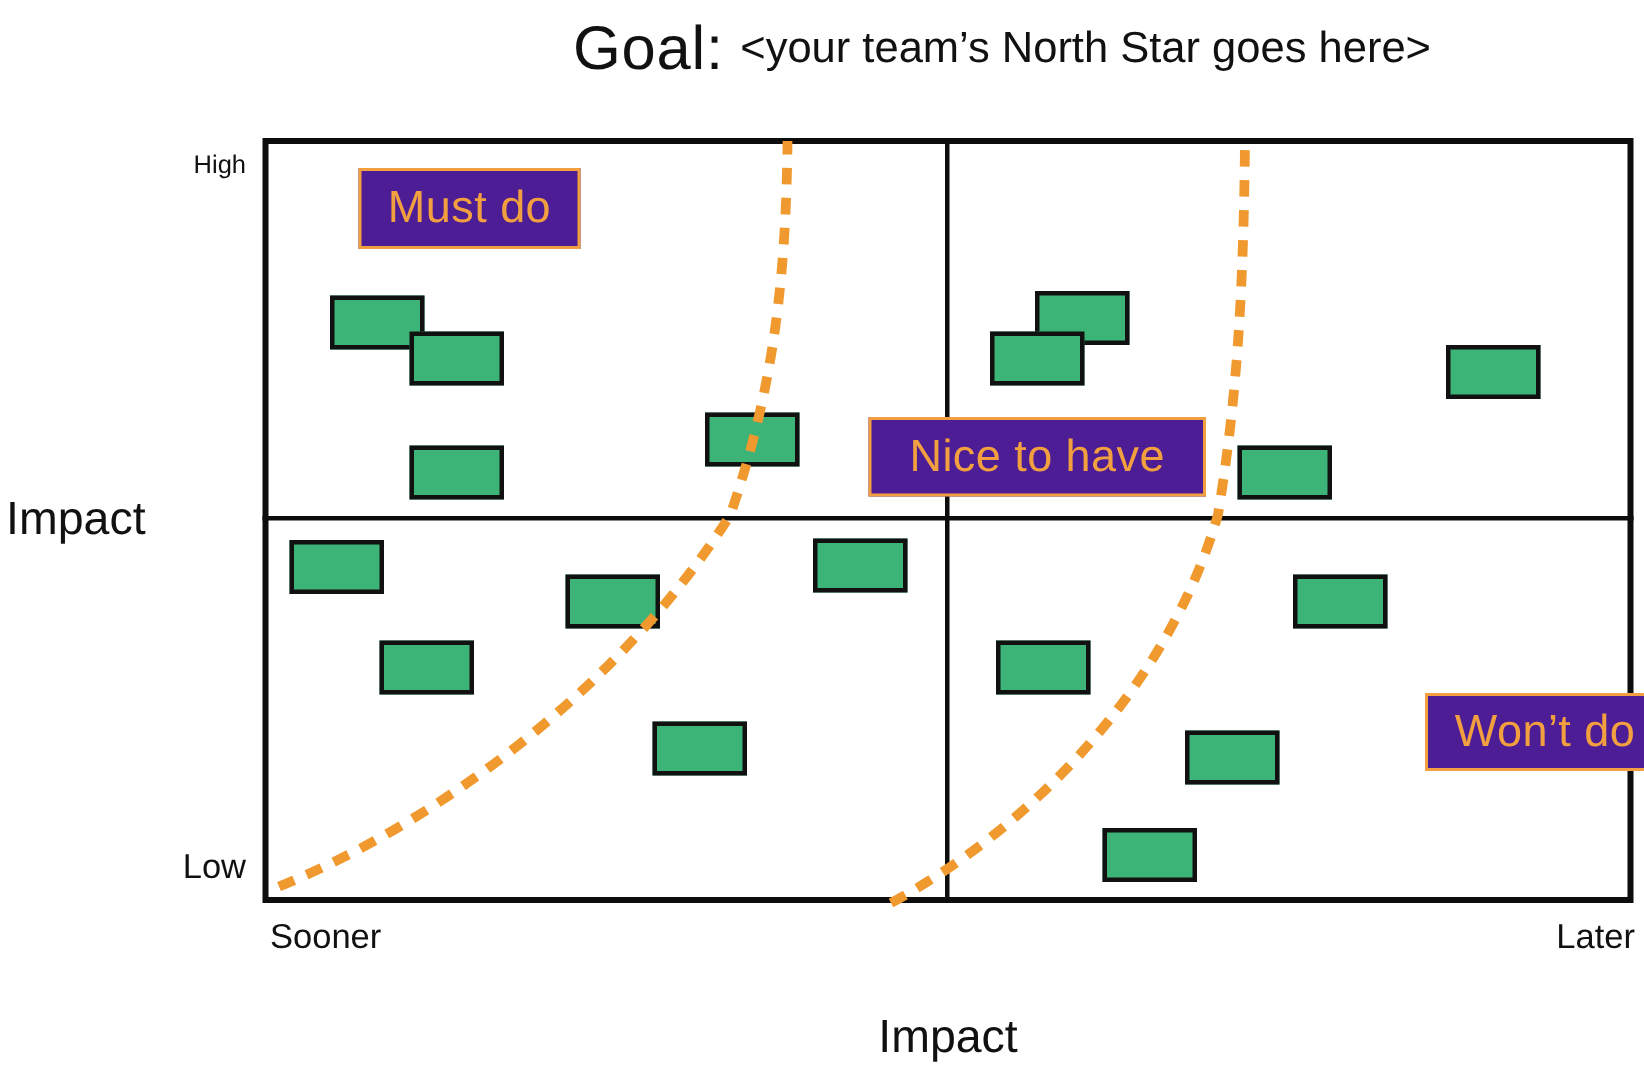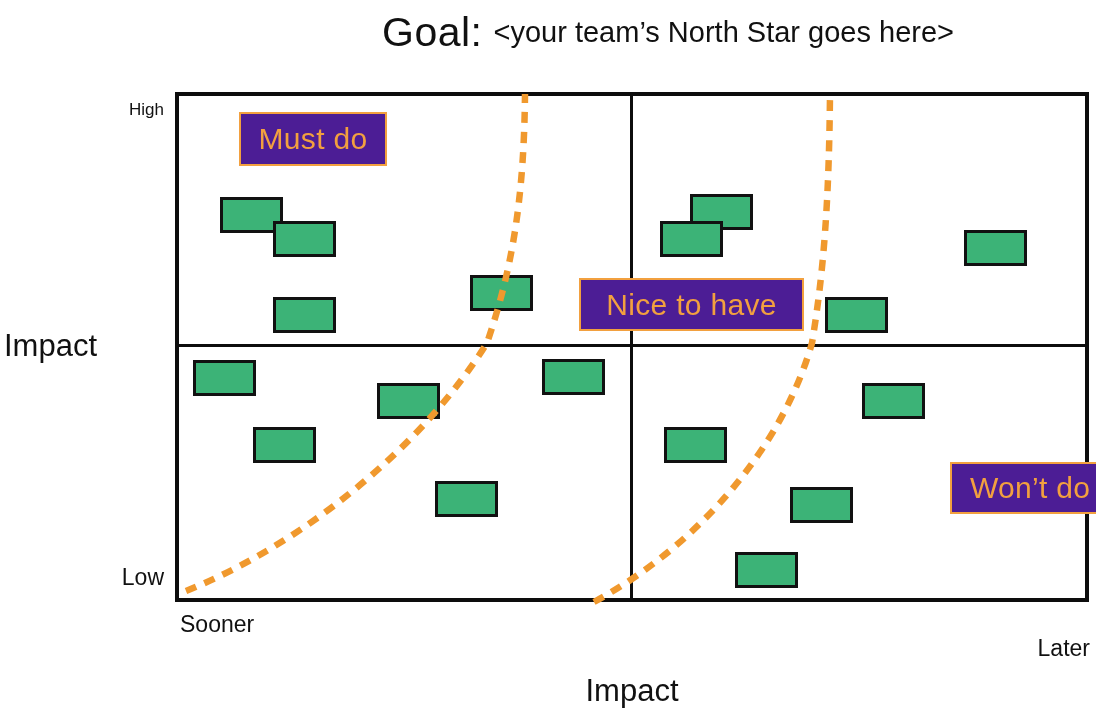--- a/index.html
+++ b/index.html
@@ -64,21 +64,21 @@
     margin-left: 37px;
   }
 
   
   .axis-label { position: absolute; z-index: 5; color: #111111; }
   .y-title { left: 4px; top: 328px; width: 120px; font-size: 31px; font-weight: 500; }
   .x-title { left: 432px; top: 673px; width: 400px; text-align: center; font-size: 31px; font-weight: 500; }
   .y-high { left: 60px; top: 100px; width: 104px; text-align: right; font-size: 17px; }
   .y-low  { left: 60px; top: 564px; width: 104px; text-align: right; font-size: 23px; }
   .x-sooner { left: 180px; top: 611px; font-size: 23px; }
-  .x-later  { left: 950px; top: 635px; width: 140px; text-align: right; font-size: 23px; }
+  .x-later  { left: 950px; top: 611px; width: 140px; text-align: right; font-size: 23px; }
 </style>
 </head>
 <body>
 
 <div class="canvas">
 
   <div class="title">
     <span class="goal">Goal:</span>
     <span class="north-star">&lt;your team’s North Star goes here&gt;</span>
   </div>

